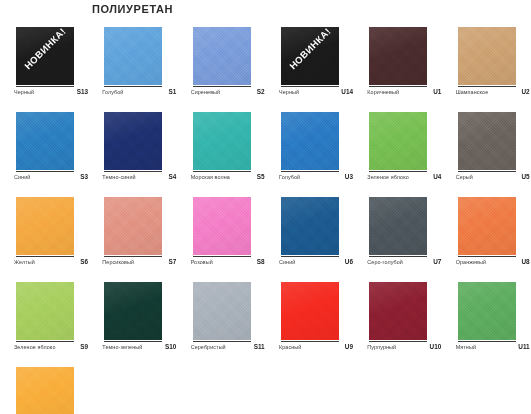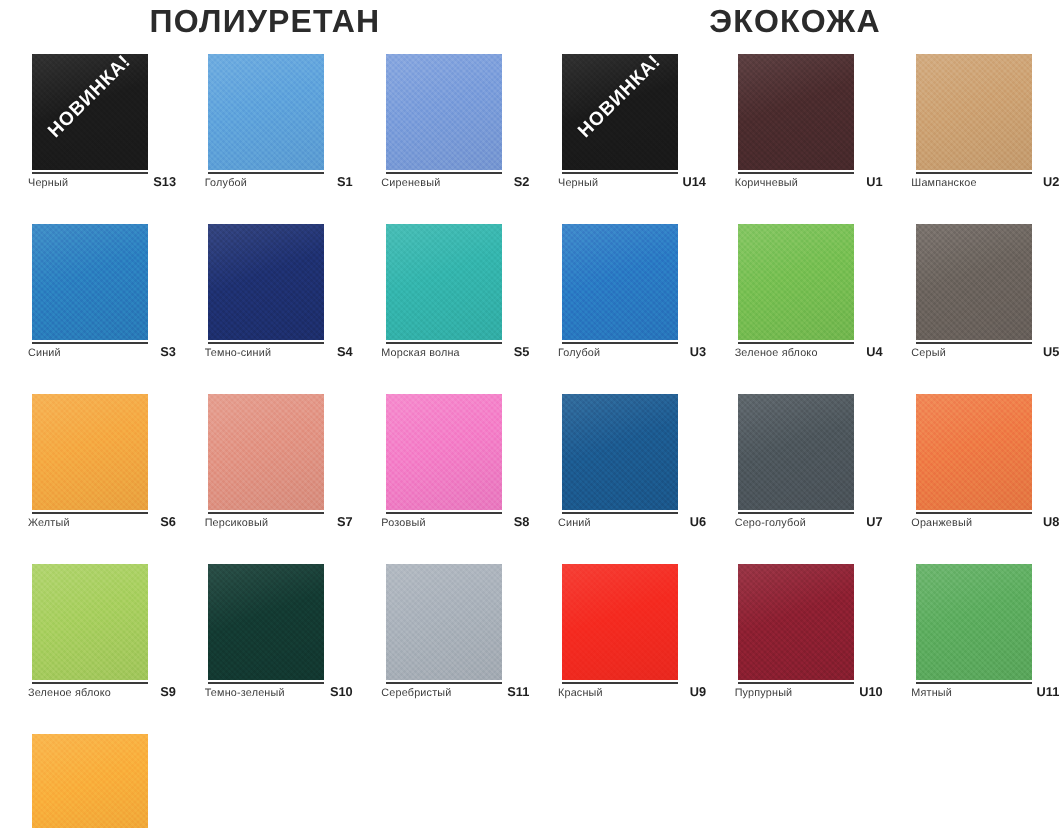--- a/index.html
+++ b/index.html
@@ -12,21 +12,21 @@
   }
   .sheet{position:relative;width:531px;height:414px;}
 
   .column{position:absolute;top:0;width:265px;height:414px;}
   .col-left{left:0;}
   .col-right{left:265px;}
 
   .col-title{
     position:absolute;top:3px;left:0;width:265px;
     text-align:center;
-    font-size:16px;
+    font-size:11px;
     font-weight:bold;
     letter-spacing:0.6px;
     color:#2b2b2b;
   }
 
   .grid{
     position:absolute;
     top:27px;left:0;
     width:265px;
   }
@@ -255,21 +255,20 @@
               <div class="grain"></div>
             </div>
           </div>
           <div class="cell empty"></div>
           <div class="cell empty"></div>
         </div>
       </div>
   </div>
 
   <div class="column col-right">
-    <div class="col-title">ЭКОКОЖА</div>
     <div class="grid">
         <div class="row">
           <div class="cell">
             <div class="swatch" style="background: rgb(26, 26, 26);">
               <div class="sheen"></div>
               <div class="grain"></div>
               <div class="badge">НОВИНКА!</div>
             </div>
             <div class="labelline"></div>
             <div class="labels">

